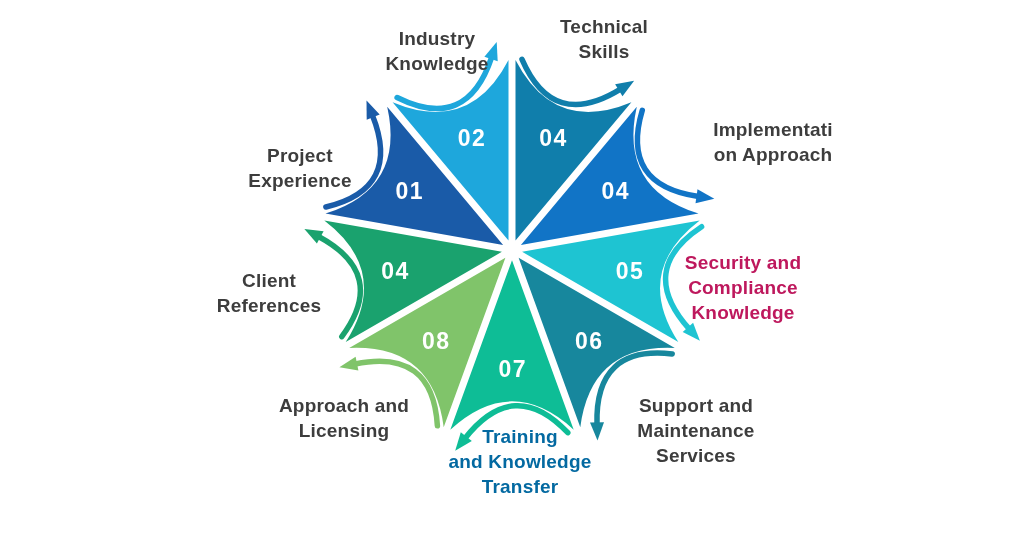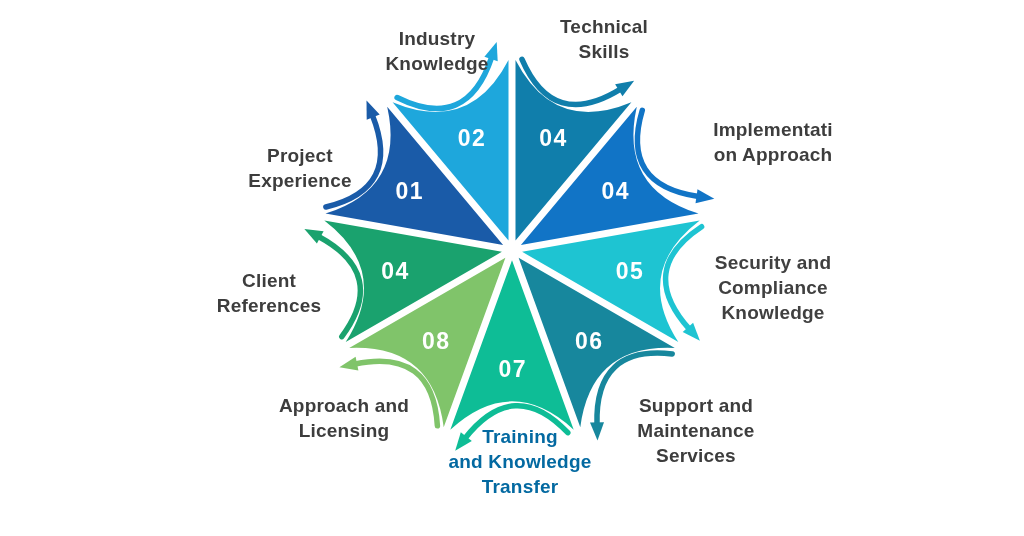--- a/index.html
+++ b/index.html
@@ -60,21 +60,21 @@
       <div class="seg-number" style="left: 471.3px; top: 138.177px; color: rgb(255, 255, 255);">02</div>
       <div class="seg-label" style="left: 417px; top: 26px; color: rgb(61, 61, 61); margin-left: 20px;">Industry
 Knowledge</div>
       <div class="seg-number" style="left: 552.7px; top: 138.177px; color: rgb(255, 255, 255);">04</div>
       <div class="seg-label" style="left: 604px; top: 14px; color: rgb(61, 61, 61);">Technical
 Skills</div>
       <div class="seg-number" style="left: 615.057px; top: 190.5px; color: rgb(255, 255, 255);">04</div>
       <div class="seg-label" style="left: 737px; top: 117px; color: rgb(61, 61, 61); margin-left: 36px;">Implementati
 on Approach</div>
       <div class="seg-number" style="left: 629.192px; top: 270.664px; color: rgb(255, 255, 255);">05</div>
-      <div class="seg-label" style="left: 773px; top: 250px; color: #404040;">Security and
+      <div class="seg-label" style="left: 743px; top: 250px; color: #be185d;">Security and
 Compliance
 Knowledge</div>
       <div class="seg-number" style="left: 588.492px; top: 341.159px; color: rgb(255, 255, 255);">06</div>
       <div class="seg-label" style="left: 696px; top: 393px; color: rgb(61, 61, 61);">Support and
 Maintenance
 Services</div>
       <div class="seg-number" style="left: 512px; top: 369px; color: rgb(255, 255, 255);">07</div>
       <div class="seg-label" style="left: 520px; top: 424px; color: #0369a1;">Training
 and Knowledge
 Transfer</div>

